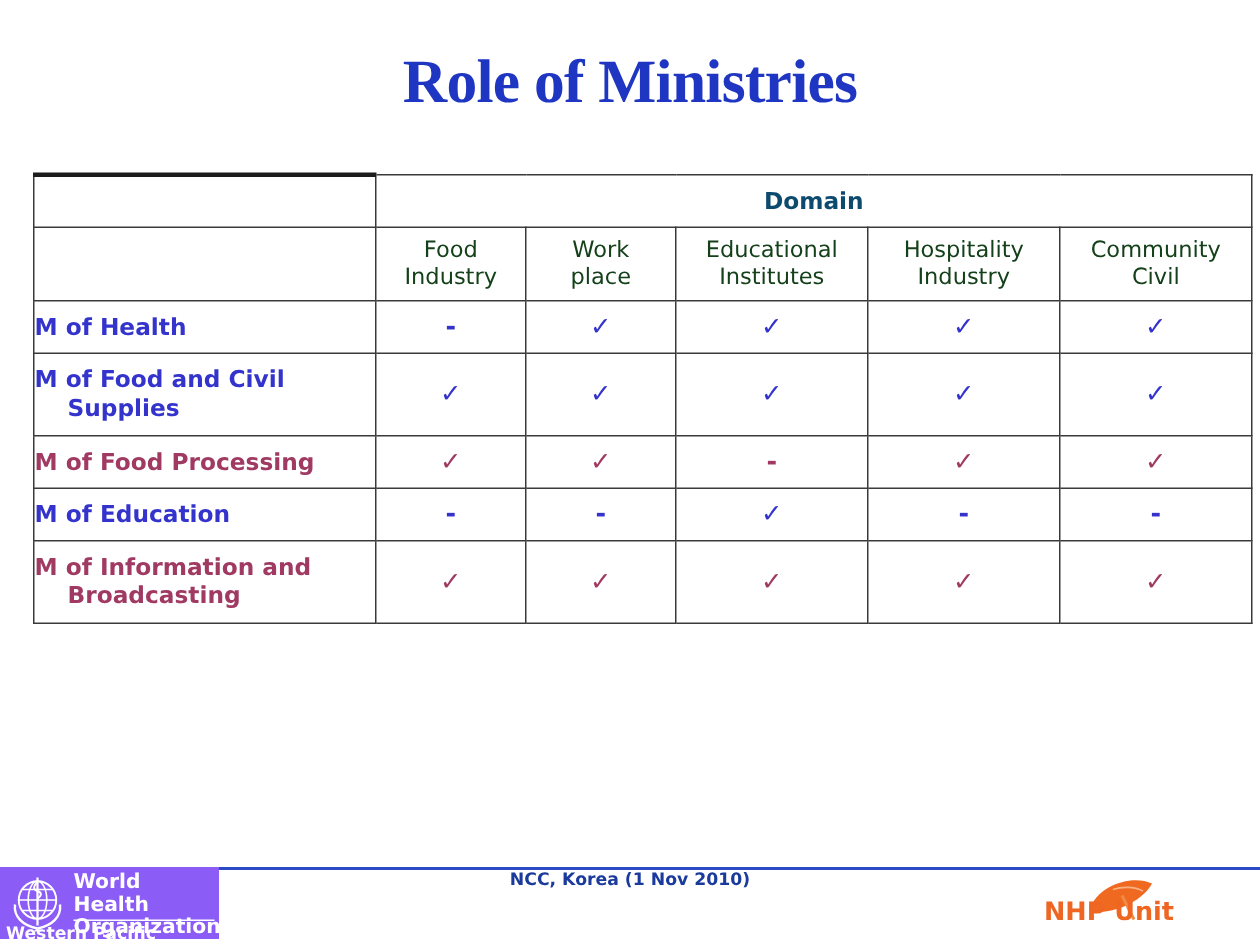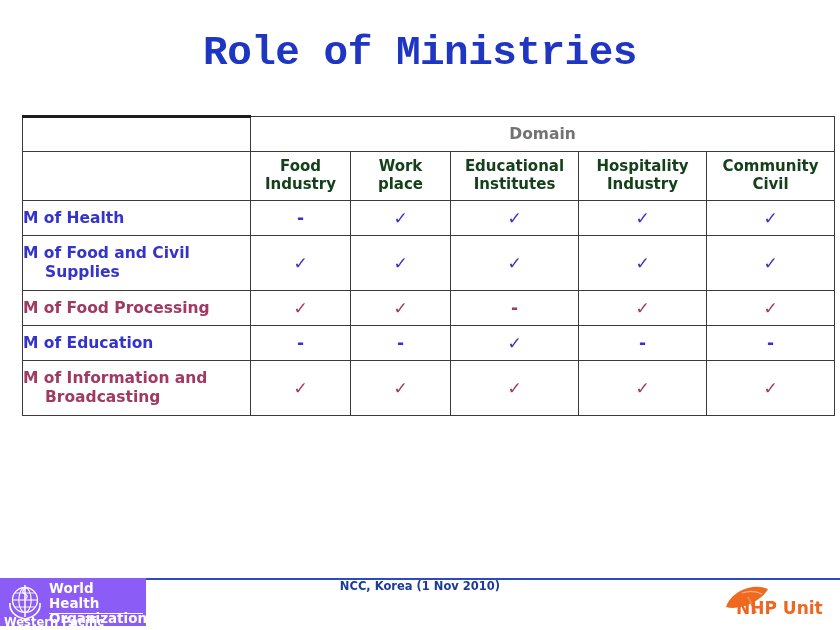--- a/index.html
+++ b/index.html
@@ -19,21 +19,21 @@
   #slide-title {
     position: absolute;
     top: 30px;
     left: 0;
     width: 840px;
     text-align: center;
     font-size: 41px;
     font-weight: bold;
     color: #1f36c2;
     letter-spacing: -0.5px;
-    font-family: Liberation Mono, monospace;
+    font-family: Liberation Serif, serif;
   }
 
   
   #role-table {
     position: absolute;
     left: 22px;
     top: 115px;
     width: 790px;
     border-collapse: collapse;
     table-layout: fixed;
@@ -51,29 +51,29 @@
 
   
   tr.top-rule > td, tr.top-rule > th { border-top: 3px solid #1c1c1c; }
   tr.bottom-rule > td { border-bottom: 3px solid #1c1c1c; }
 
   .blank-corner { border-left: none; border-top: none; }
   #role-table tr:first-child .blank-corner { border-top: 3px solid #1c1c1c; }
 
   .domain-head {
     text-align: center;
-    color: #737373;
+    color: #0c4a6e;
     font-weight: bold;
     font-size: 15.5px;
     height: 34px;
   }
   .sub-head {
     text-align: center;
     color: #14401a;
-    font-weight: bold;
+    font-weight: normal;
     font-size: 15px;
     line-height: 1.18;
     height: 48px;
     padding: 3px 2px;
   }
   .sub-head .hl { display: block; }
 
   .row-label {
     font-weight: bold;
     font-size: 15.5px;
@@ -157,21 +157,21 @@
     top: 579px;
     width: 300px;
     text-align: center;
     color: #1a3a9c;
     font-weight: bold;
     font-size: 11.5px;
     font-family: "DejaVu Sans", sans-serif;
   }
   #nhp-logo {
     position: absolute;
-    left: 736px;
+    left: 696px;
     top: 598px;
     color: #ee6622;
     font-weight: bold;
     font-size: 17px;
     font-family: "DejaVu Sans", sans-serif;
   }
   #nhp-mark {
     position: absolute;
     left: 722px;
     top: 583px;

